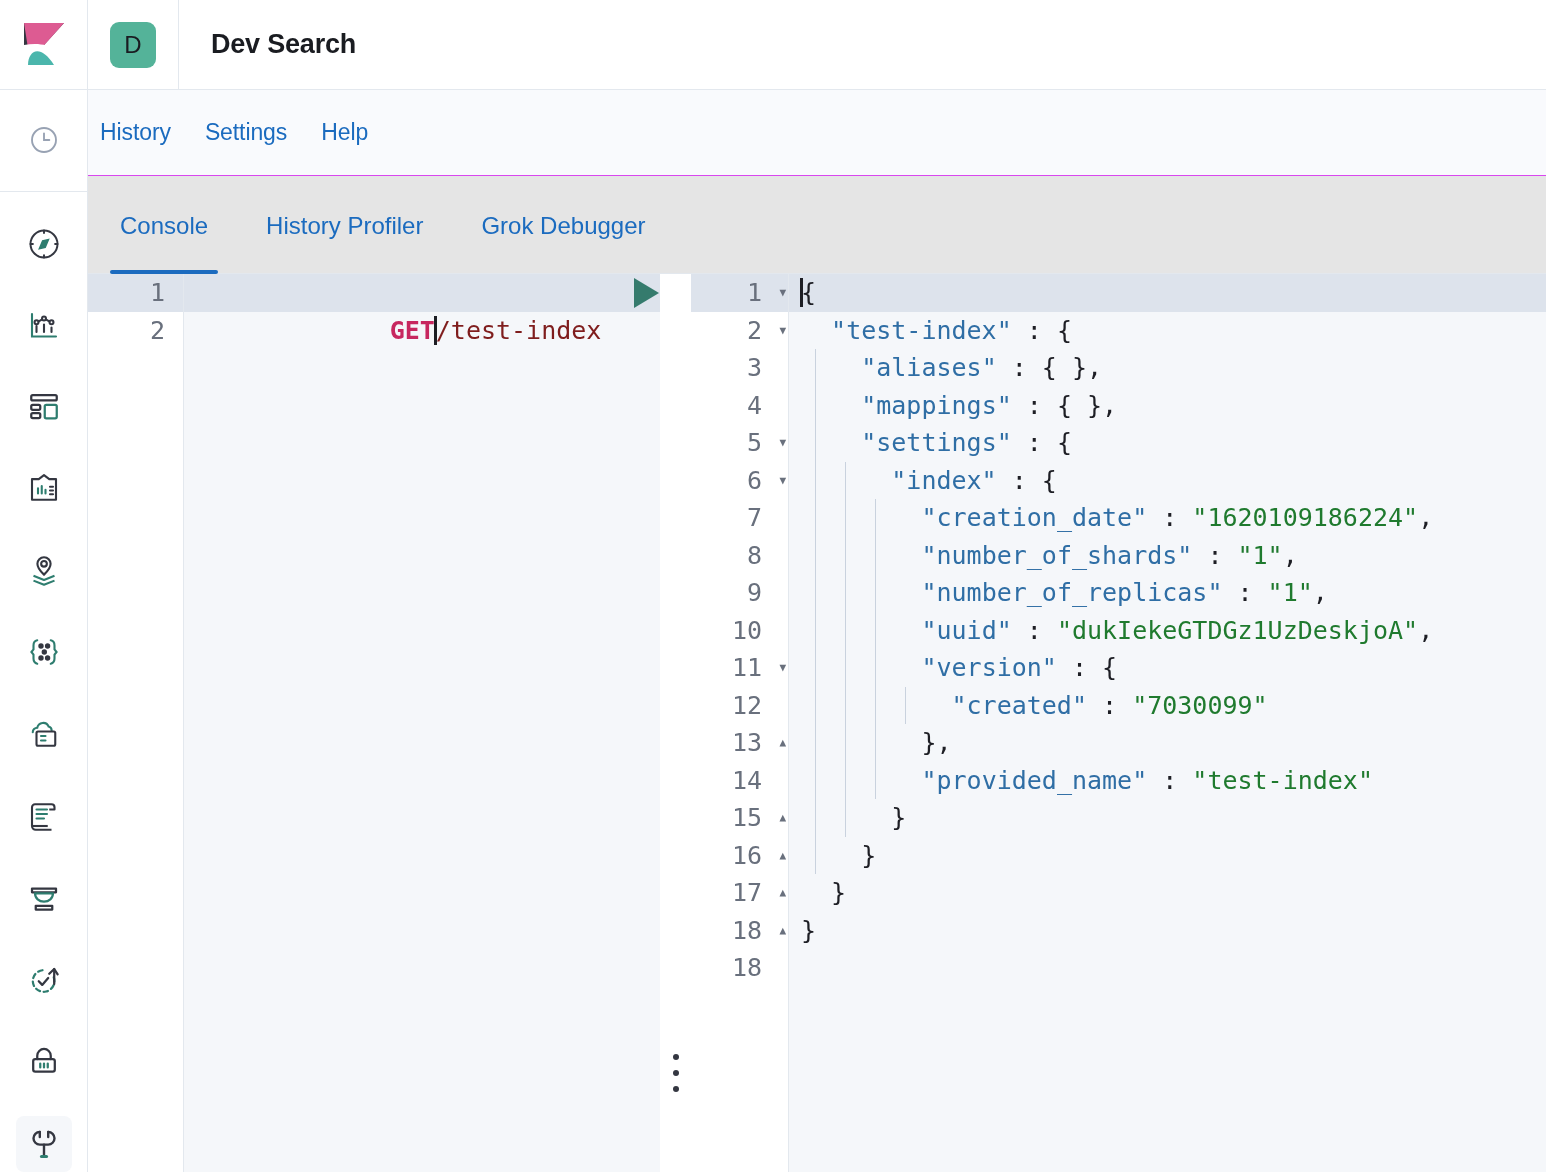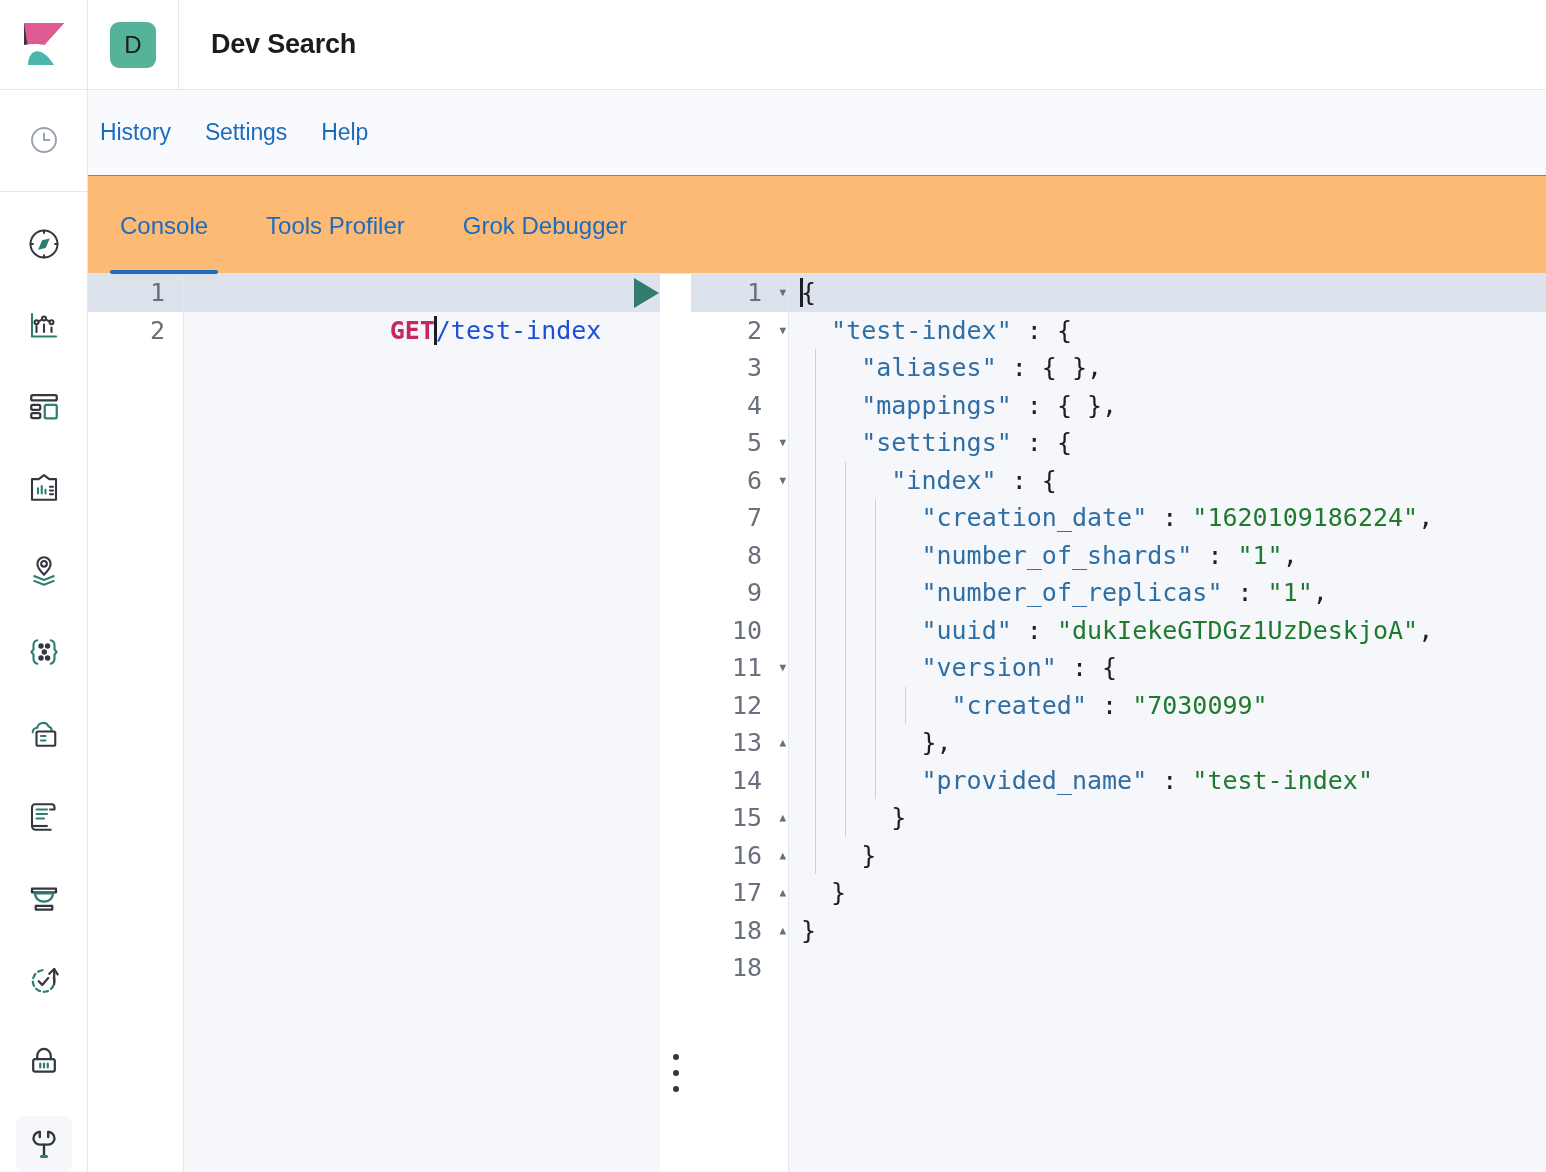--- a/index.html
+++ b/index.html
@@ -61,21 +61,21 @@
   }
   .menu-link {
     font-size: 23px; color: #1b6bbf; margin-right: 34px; font-weight: 400;
     letter-spacing: -0.1px;
   }
   .menu-link:first-child { margin-left: 12px; }
 
   
   .tabsbar {
     position: absolute; top: 176px; left: 88px; width: 1458px; height: 98px;
-    background: #fdba74; display: flex; align-items: flex-end;
+    background: #e5e5e5; display: flex; align-items: flex-end;
   }
   .tabsbar::after {
     content: ""; position: absolute; left: 0; bottom: 0; width: 100%;
     height: 1px; background: #e3e8ee;
   }
   .tab {
     height: 96px; display: flex; align-items: center;
     font-size: 24px; color: #1b6bbf; padding: 0 10px; margin-right: 38px;
     position: relative; z-index: 2;
   }
@@ -131,21 +131,21 @@
 
   .cl {
     height: 37.5px; line-height: 37.5px; white-space: pre;
     font-family: "DejaVu Sans Mono", monospace; font-size: 25px;
     color: #343741; padding-left: 14px; position: relative;
   }
   .cl.hl { background: #dde3ec; }
   .pane-output .cl { padding-left: 12px; }
 
   .k-method { color: #c7275f; font-weight: 700; margin-left: 11px; }
-  .k-url { color: #1d4ed8; margin-top: 40px; }
+  .k-url { color: #7f1d1d; margin-top: 40px; }
   .k-key { color: #2f6ea5; }
   .k-str { color: #1f7a2e; }
   .k-punc { color: #1d1e24; }
 
   .caret {
     display: inline-block; width: 3px; height: 29px; background: #1d1e24;
     vertical-align: -6px; margin: 0 -1px;
   }
 
   .run-icons {
@@ -326,21 +326,21 @@
   </div>
 
   <div class="menubar">
     <a class="menu-link">History</a>
     <a class="menu-link">Settings</a>
     <a class="menu-link">Help</a>
   </div>
 
   <div class="tabsbar">
     <div class="tab active">Console</div>
-    <div class="tab">Tools Profiler</div>
+    <div class="tab">History Profiler</div>
     <div class="tab">Grok Debugger</div>
   </div>
 
   <div class="console">
 
     <div class="pane pane-editor">
       <div class="ed-body">
         <div class="gutter">
           <div class="ln hl">1</div>
           <div class="ln">2</div>

